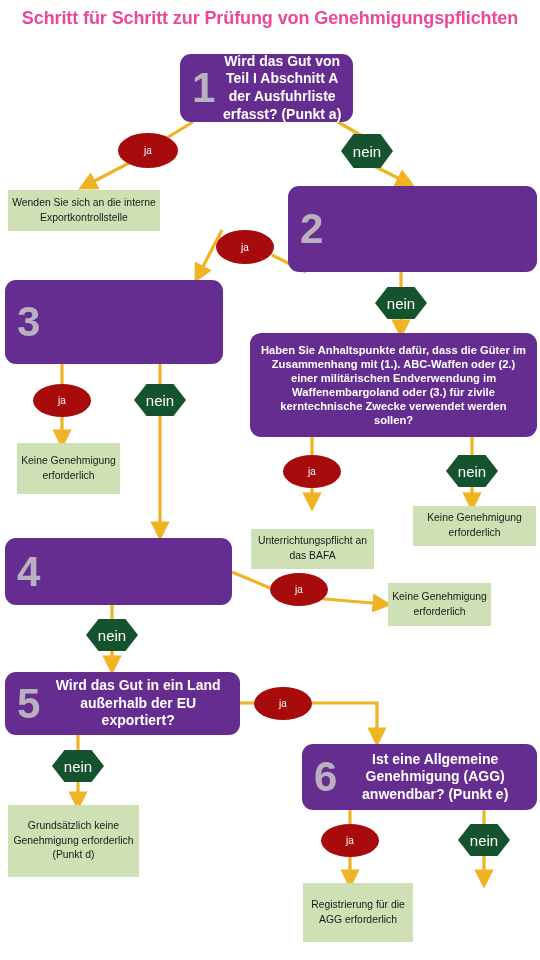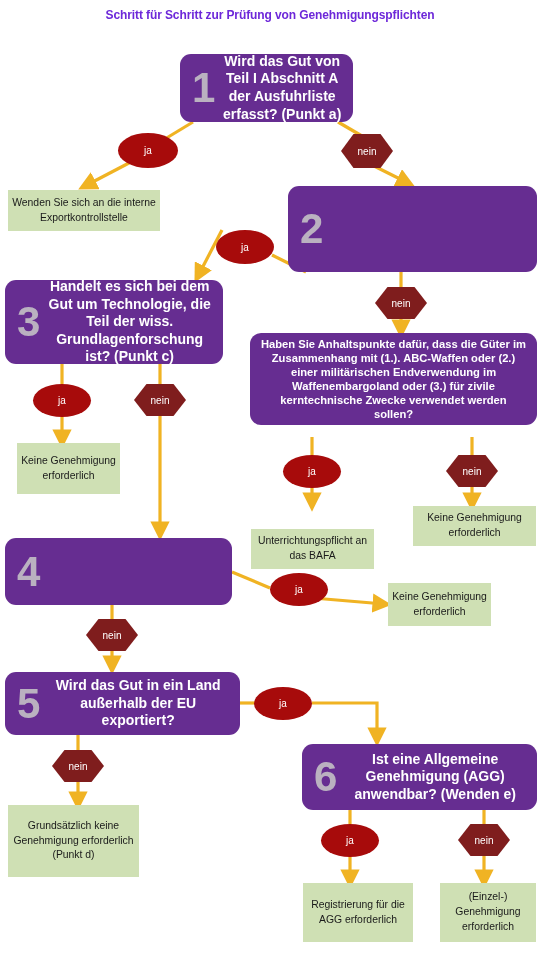--- a/index.html
+++ b/index.html
@@ -25,23 +25,23 @@
     height: 960px;
     pointer-events: none;
   }
 
   .title {
     position: absolute;
     left: 0;
     top: 8px;
     width: 540px;
     text-align: center;
-    font-size: 12px;
+    font-size: 18px;
     font-weight: bold;
-    color: #6d28d9;
+    color: #ec4899;
     letter-spacing: -0.1px;
   }
 
   
   .qbox {
     position: absolute;
     background: #662D91;
     border-radius: 11px;
     box-sizing: border-box;
     display: flex;
@@ -97,26 +97,26 @@
     align-items: center;
     justify-content: center;
     color: #ffffff;
     font-size: 10px;
     font-weight: normal;
   }
 
   
   .nein {
     position: absolute;
-    background: #7f1d1d;
+    background: #14532d;
     display: flex;
     align-items: center;
     justify-content: center;
     color: #ffffff;
-    font-size: 10px;
+    font-size: 15px;
     clip-path: polygon(24% 0%, 76% 0%, 100% 50%, 76% 100%, 24% 100%, 0% 50%);
   }
 </style>
 </head>
 <body>
 
 <div id="canvas">
 
   <svg id="edges" viewBox="0 0 540 960">
     <defs>
@@ -194,31 +194,30 @@
 
   <div class="ja" style="left:216px; top:230px; width:58px; height:34px;">
     <span>ja</span>
   </div>
   <div class="nein" style="left:375px; top:287px; width:52px; height:32px;">
     <span>nein</span>
   </div>
 
   <div class="qbox" style="left:5px; top:280px; width:218px; height:84px;">
     <div class="qnum">3</div>
-    <div class="qtext">Handelt es sich bei dem Gut um Technologie, die Teil der wiss. Grundlagenforschung ist? (Punkt c)</div>
   </div>
 
   <div class="ja" style="left:33px; top:384px; width:58px; height:33px;">
     <span>ja</span>
   </div>
   <div class="nein" style="left:134px; top:384px; width:52px; height:32px;">
     <span>nein</span>
   </div>
 
-  <div class="qbox nonum" style="left:250px; top:333px; width:287px; height:92px;">
+  <div class="qbox nonum" style="left:250px; top:333px; width:287px; height:104px;">
     <div class="qtext">Haben Sie Anhaltspunkte dafür, dass die Güter im Zusammenhang mit (1.). ABC-Waffen oder (2.) einer militärischen Endverwendung im Waffenembargoland oder (3.) für zivile kerntechnische Zwecke verwendet werden sollen?</div>
   </div>
 
   <div class="ja" style="left:283px; top:455px; width:58px; height:33px;">
     <span>ja</span>
   </div>
   <div class="nein" style="left:446px; top:455px; width:52px; height:32px;">
     <span>nein</span>
   </div>
 
@@ -256,35 +255,32 @@
 
   <div class="ja" style="left:254px; top:687px; width:58px; height:33px;">
     <span>ja</span>
   </div>
   <div class="nein" style="left:52px; top:750px; width:52px; height:32px;">
     <span>nein</span>
   </div>
 
   <div class="qbox" style="left:302px; top:744px; width:235px; height:66px;">
     <div class="qnum">6</div>
-    <div class="qtext">Ist eine Allgemeine Genehmigung (AGG) anwendbar? (Wenden e)</div>
+    <div class="qtext">Ist eine Allgemeine Genehmigung (AGG) anwendbar? (Punkt e)</div>
   </div>
 
   <div class="ja" style="left:321px; top:824px; width:58px; height:33px;">
     <span>ja</span>
   </div>
   <div class="nein" style="left:458px; top:824px; width:52px; height:32px;">
     <span>nein</span>
   </div>
 
   <div class="gbox" style="left:8px; top:805px; width:131px; height:72px;">
     <span>Grundsätzlich keine Genehmigung erforderlich (Punkt d)</span>
   </div>
 
   <div class="gbox" style="left:303px; top:883px; width:110px; height:59px;">
     <span>Registrierung für die AGG erforderlich</span>
   </div>
 
-  <div class="gbox" style="left:440px; top:883px; width:96px; height:59px;">
-    <span>(Einzel-) Genehmigung erforderlich</span>
-  </div>
 
 </div>
 
 </body></html>

